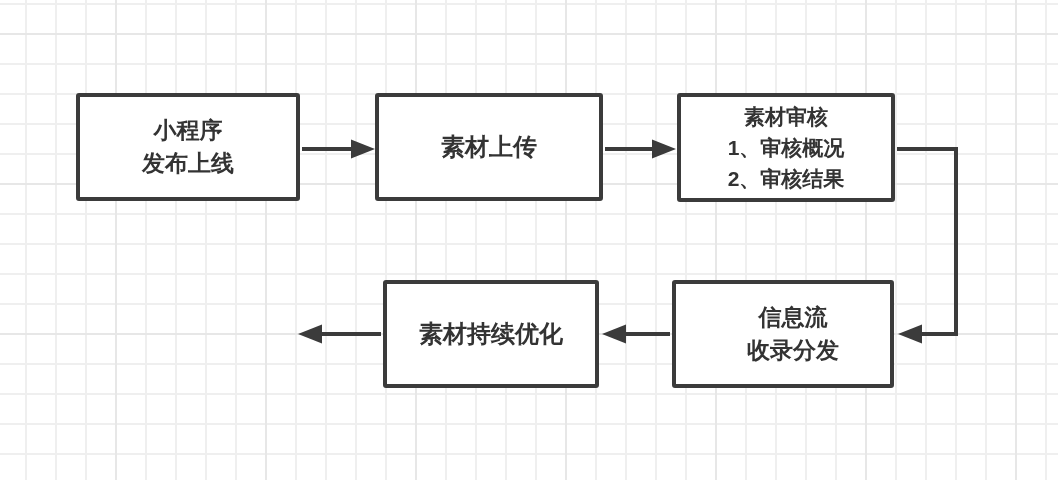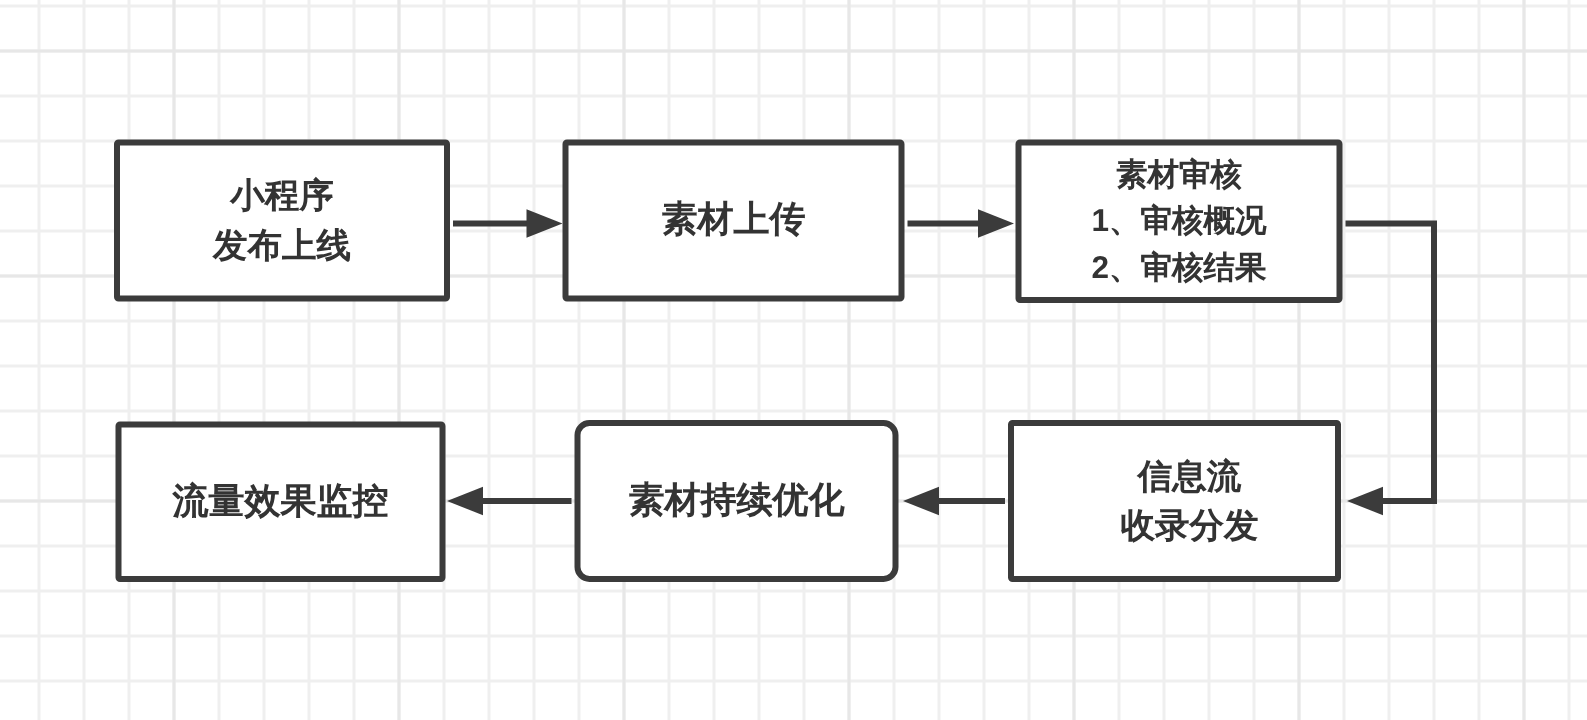--- a/index.html
+++ b/index.html
@@ -52,21 +52,21 @@
     white-space: pre-line;
     font-weight: bold;
     color: #333333;
     font-size: 24px;
     line-height: 34px;
   }
   .node-1 { left: 76px;  top: 93px;  width: 224px; height: 108px; }
   .node-2 { left: 375px; top: 93px;  width: 228px; height: 108px; }
   .node-3 { left: 677px; top: 93px;  width: 218px; height: 109px; }
   .node-4 { left: 672px; top: 280px; width: 222px; height: 108px; padding-left: 20px; }
-  .node-5 { left: 383px; top: 280px; width: 216px; height: 108px; border-radius: 10px; }
+  .node-5 { left: 383px; top: 280px; width: 216px; height: 108px; }
   .node-6 { left: 77px;  top: 281px; width: 220px; height: 107px; }
   .node-1 .node-label { font-size: 23px; line-height: 33px; }
   .node-3 .node-label { font-size: 21px; line-height: 31px; }
   .node-4 .node-label { font-size: 23px; line-height: 33px; }
 </style>
 </head>
 <body>
 
 <div class="canvas">
 
@@ -110,17 +110,14 @@
 
   <div class="node node-4">
     <span class="node-label">信息流
 收录分发</span>
   </div>
 
   <div class="node node-5">
     <span class="node-label">素材持续优化</span>
   </div>
 
-  <div class="node node-6">
-    <span class="node-label">流量效果监控</span>
-  </div>
 
 </div>
 
 </body></html>

